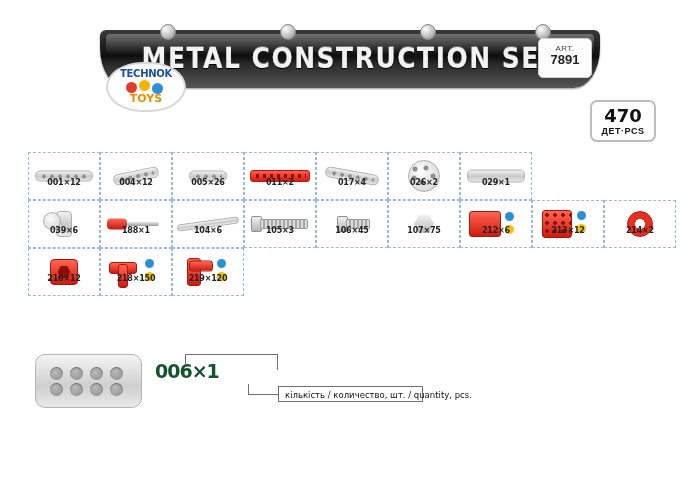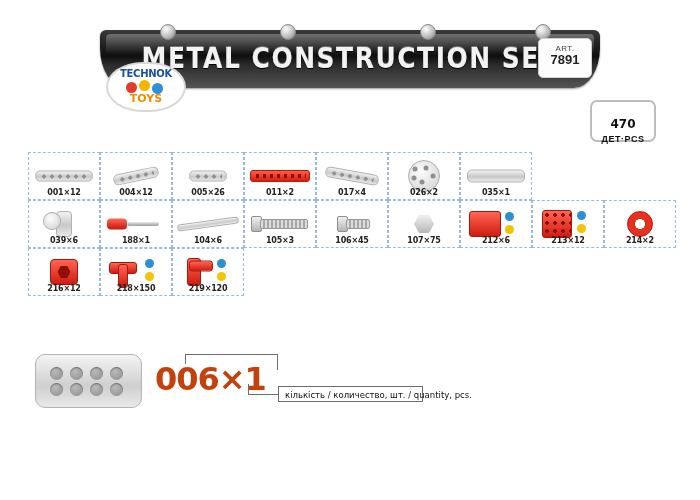--- a/index.html
+++ b/index.html
@@ -68,39 +68,39 @@
     background:#fdfdfd;border:1px solid #cfcfcf;border-radius:5px;
     text-align:center;line-height:1.15;padding-top:5px;box-sizing:border-box;
   }
   .art-badge .a1{font-size:8px;color:#444;letter-spacing:.5px}
   .art-badge .a2{font-size:13px;color:#222;font-weight:bold}
   .count-badge{
     position:absolute;left:590px;top:100px;width:66px;height:42px;
     border:2px solid #bdbdbd;border-radius:7px;background:#fff;text-align:center;
     box-sizing:border-box;
   }
-  .count-badge .c1{font-size:12px;font-weight:bold;color:#111;line-height:20px;margin-top:12px;
+  .count-badge .c1{font-size:18px;font-weight:bold;color:#111;line-height:20px;margin-top:4px;
     font-family:"DejaVu Sans", sans-serif;}
   .count-badge .c2{font-size:9px;font-weight:bold;color:#111;letter-spacing:.5px}
 
   
   .grid{position:absolute;left:28px;top:152px;width:648px;}
   .row{display:flex;}
   .cell{
     position:relative;
     border:1px dashed #9fb8e0;
     box-sizing:border-box;
     height:48px;
     display:flex;align-items:center;justify-content:center;
   }
   .row.r1 .cell{height:48px}
   .row.r2 .cell{height:48px}
   .row.r3 .cell{height:48px}
   .cell .code{
-    position:absolute;bottom:2px;left:0;width:100%;text-align:center;
+    position:absolute;bottom:12px;left:0;width:100%;text-align:center;
     font-size:8px;color:#222;font-family:"DejaVu Sans", sans-serif;font-weight:bold;
     letter-spacing:-.2px;
     margin-top:32px;
   }
   .art{position:relative;width:100%;height:32px;}
 
   
   .strip{
     position:absolute;left:50%;top:50%;transform:translate(-50%,-50%);
     height:9px;border-radius:5px;
@@ -168,21 +168,21 @@
     position:absolute;left:0;top:4px;width:105px;height:52px;border-radius:10px;
     background:linear-gradient(180deg,#f4f4f4,#cfcfcf 60%,#e9e9e9);
     border:1px solid #b3b3b3;
   }
   .legend-plate .hole{
     position:absolute;width:13px;height:13px;border-radius:50%;
     background:radial-gradient(circle at 40% 35%,#b9b9b9,#8d8d8d);
     box-shadow:inset 0 1px 1px rgba(0,0,0,.35);
   }
   .legend-code{
-    position:absolute;left:120px;top:10px;font-size:32px;font-weight:bold;color:#c2410c;
+    position:absolute;left:120px;top:10px;font-size:19px;font-weight:bold;color:#14532d;
     font-family:"DejaVu Sans", sans-serif;letter-spacing:-1px;
   }
   .legend-box{
     position:absolute;border:1px solid #6e6e6e;background:#fff;
     font-size:8.5px;color:#111;padding:3px 6px;box-sizing:border-box;
     font-family:"DejaVu Sans", sans-serif;white-space:nowrap;
   }
   .legend-box.b1{left:243px;top:12px;width:145px;height:16px;}
   .legend-box.b2{left:243px;top:36px;width:145px;height:16px;}
   .lead{position:absolute;background:#6e6e6e;}
@@ -260,21 +260,21 @@
         <div class="disc" style="width:5px;height:5px;background:#8f8f8f;border:0;margin-left:9px;margin-top:0px"></div>
         <div class="disc" style="width:5px;height:5px;background:#8f8f8f;border:0;margin-left:-2px;margin-top:6px"></div>
         <div class="disc" style="width:5px;height:5px;background:#8f8f8f;border:0;margin-left:-10px;margin-top:2px"></div>
       </div>
       <div class="code">026×2</div>
     </div>
     <div class="cell" style="width:72px">
       <div class="art">
         <div class="strip" style="width:56px;height:11px"></div>
       </div>
-      <div class="code">035×1</div>
+      <div class="code">029×1</div>
     </div>
   </div>
 
   <div class="row r2">
     <div class="cell" style="width:72px">
       <div class="art">
         <div class="strip" style="width:14px;height:24px;border-radius:4px"></div>
         <div class="disc" style="width:16px;height:16px;margin-left:-12px;margin-top:-3px"></div>
       </div>
       <div class="code">039×6</div>

